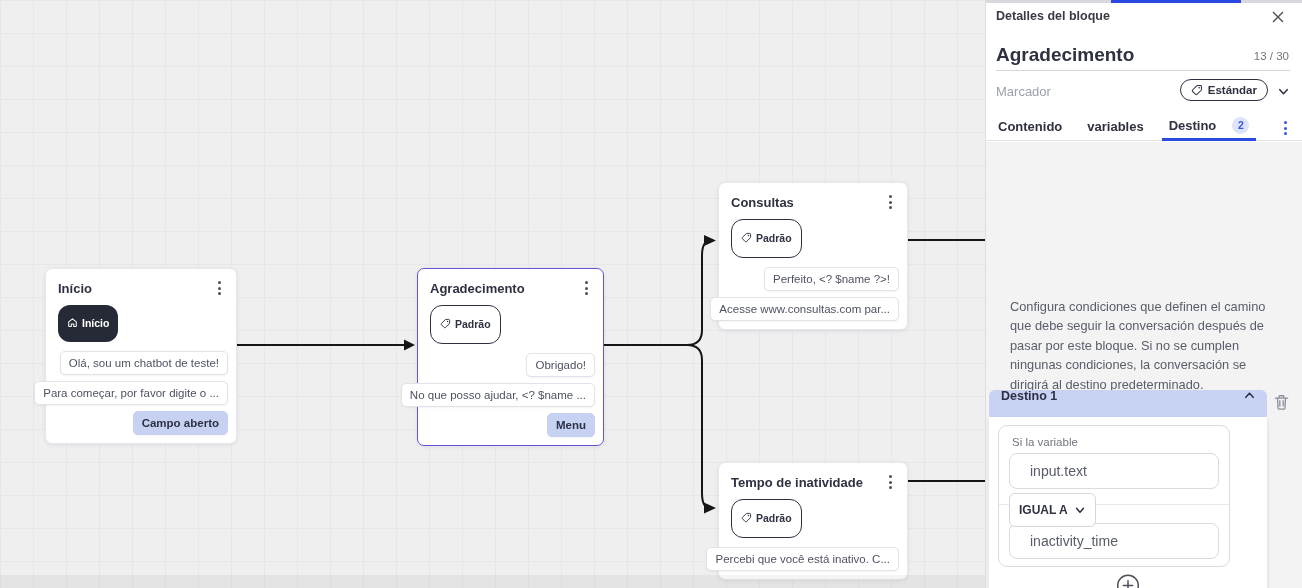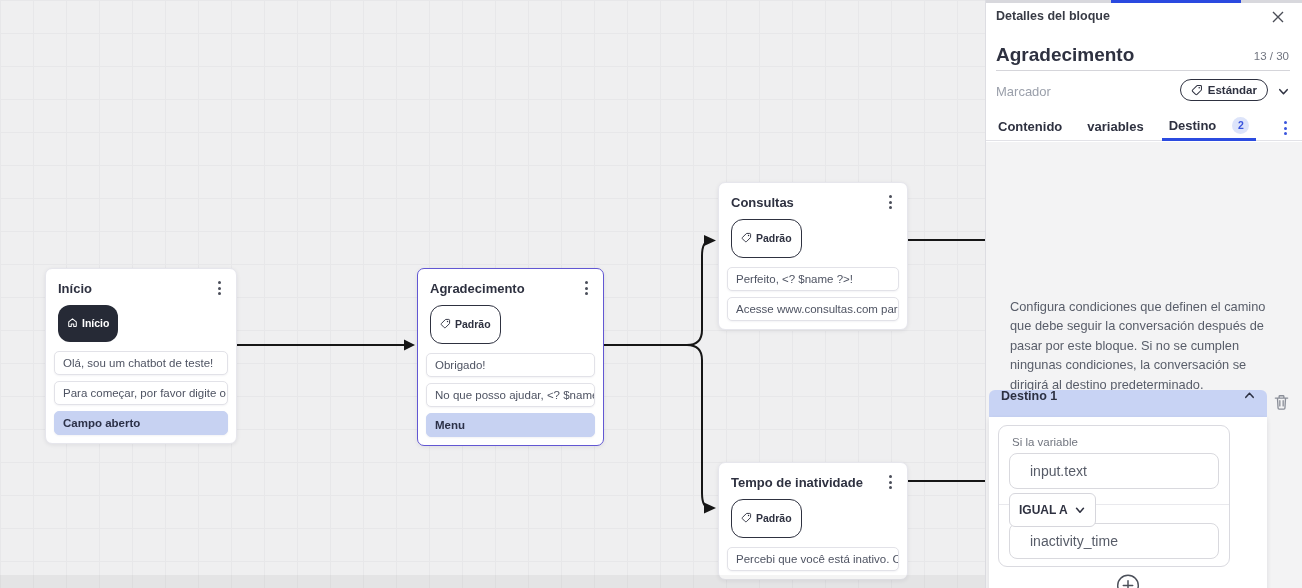--- a/index.html
+++ b/index.html
@@ -25,21 +25,21 @@
   .node.selected { border:1.5px solid #6257d3; }
   .node-head { display:flex; justify-content:space-between; align-items:center; padding:0 4px; }
   .node-title { font-size:13px; font-weight:700; color:#2e3140; white-space:nowrap; }
   .kebab { display:flex; flex-direction:column; align-items:center; cursor:pointer; color:#4a4e59; padding:2px 3px; }
   .kebab i { width:3px; height:3px; border-radius:50%; background:currentColor; display:block; margin:1.3px 0; }
   .badge { display:inline-flex; gap:4px; border-radius:12px;
     padding:12px 9px; font-size:10.5px; font-weight:700; margin:6px 0 0 4px; line-height:13px; }
   .badge.dark { background:#262a36; color:#fff; }
   .badge.outline { background:#fff; color:#2e3140; border:1.2px solid #2e3140; }
   .badge svg { width:11px; height:11px; }
-  .node-items { display:flex; flex-direction:column; gap:6px; margin-top:9px; }
+  .node-items { display:flex; flex-direction:column; gap:6px; margin-top:9px;align-items:flex-end; }
   .node-item { background:#fff; border:1px solid #e2e2e8; border-radius:5px; padding:5px 8px;
     font-size:11.5px; color:#4e5362; white-space:nowrap; overflow:hidden;
     box-shadow:0 1px 2px rgba(25,28,55,.05); height:24px; }
   .node-item.highlight { background:#c7d2f2; border-color:#c7d2f2; color:#2c3148; font-weight:700; }
 
   
   .panel { position:absolute; left:985px; top:0; width:317px; height:588px; background:#fff;
     border-left:1px solid #dddde2; }
   .panel-topstrip { position:absolute; left:0; top:0; width:100%; height:3px; background:#d8d8dd; }
   .panel-topstrip .blue { position:absolute; left:125px; top:0; width:130px; height:3px; background:#2a49e0; }

